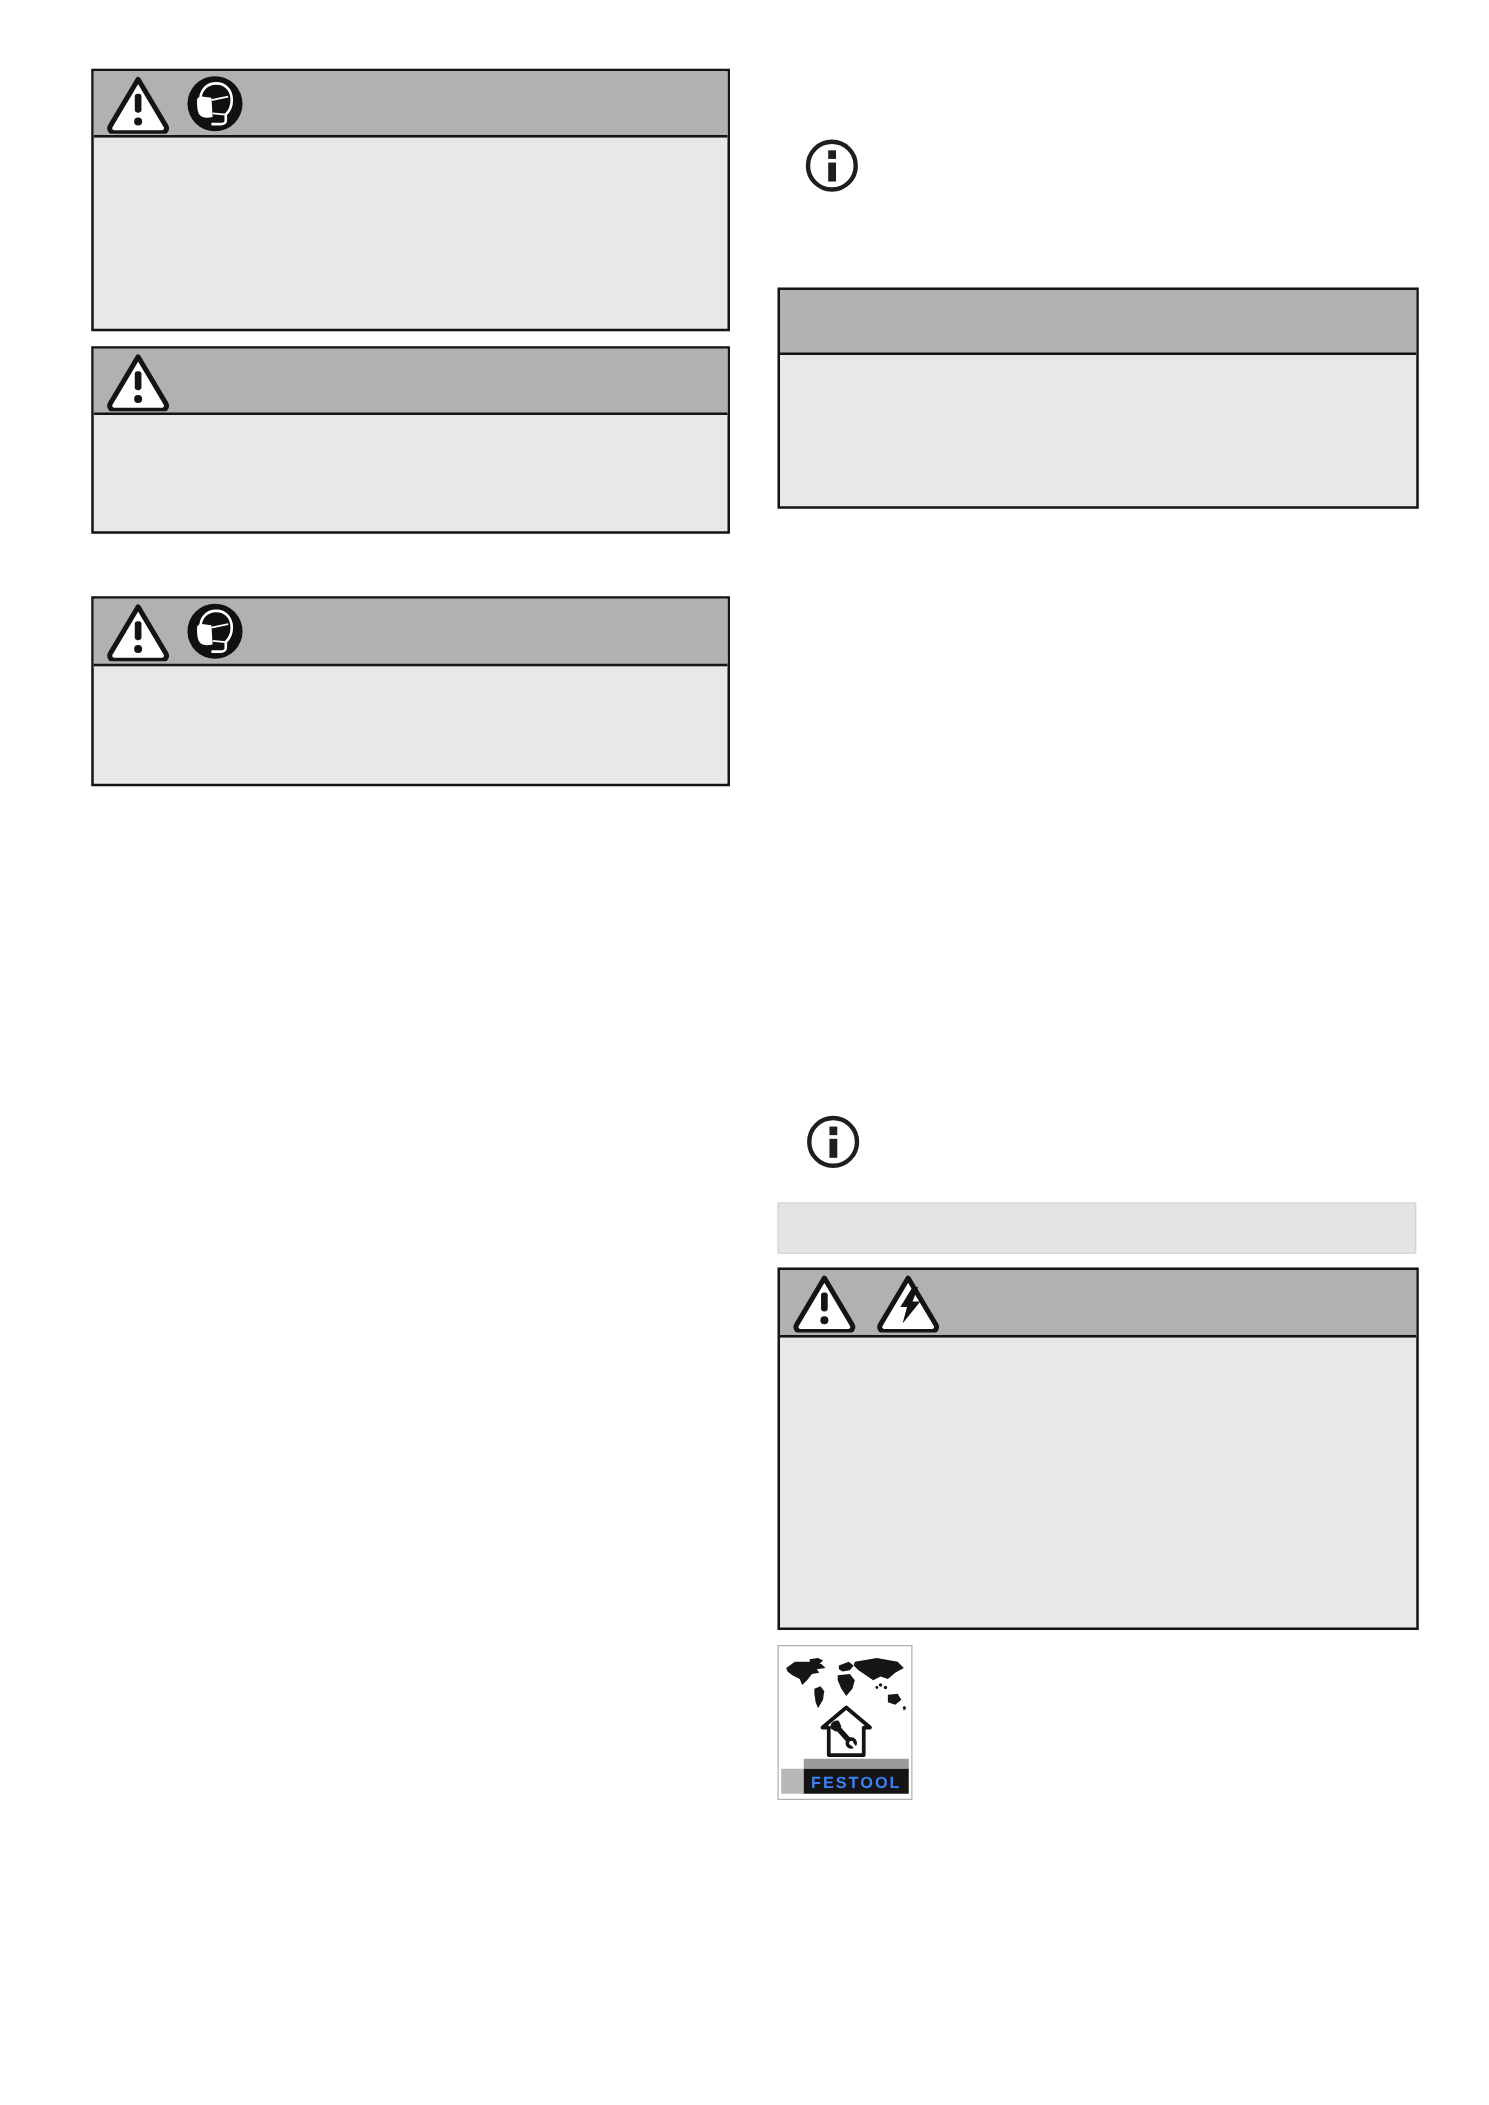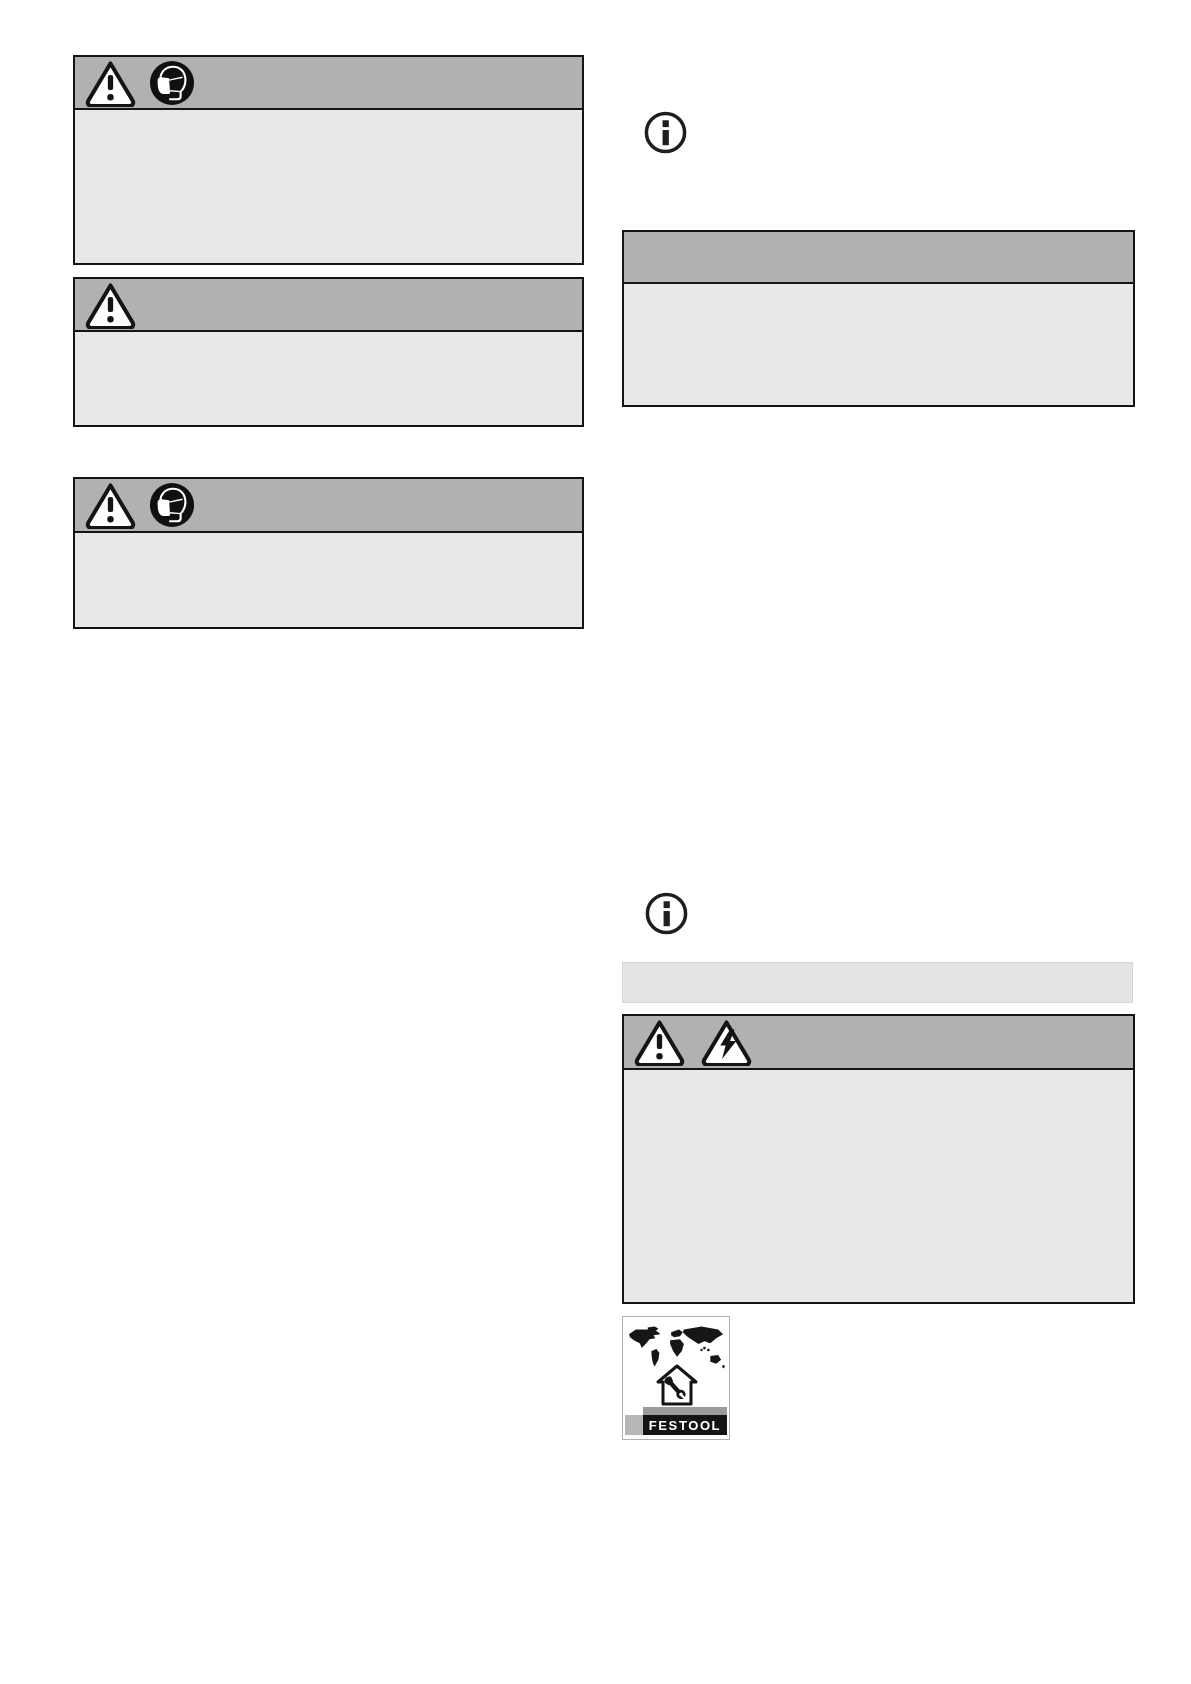--- a/index.html
+++ b/index.html
@@ -56,21 +56,21 @@
   .logo-black {
     position: absolute; left: 20px; right: 2px; top: 98px; height: 20px;
     background: #141414;
     display: flex; align-items: center; justify-content: center;
   }
   .logo-corner {
     position: absolute; left: 2px; top: 98px; width: 18px; height: 20px;
     background: #b7b7b7;
   }
   .logo-brand {
-    color: #ffffff;
+    color: #3b82f6;
     font-weight: bold;
     font-size: 13px;
     letter-spacing: 1.6px;
     font-family: "Liberation Sans", sans-serif;
     line-height: 1;
   }
   svg { display: block; }
 </style>
 </head>
 <body>

